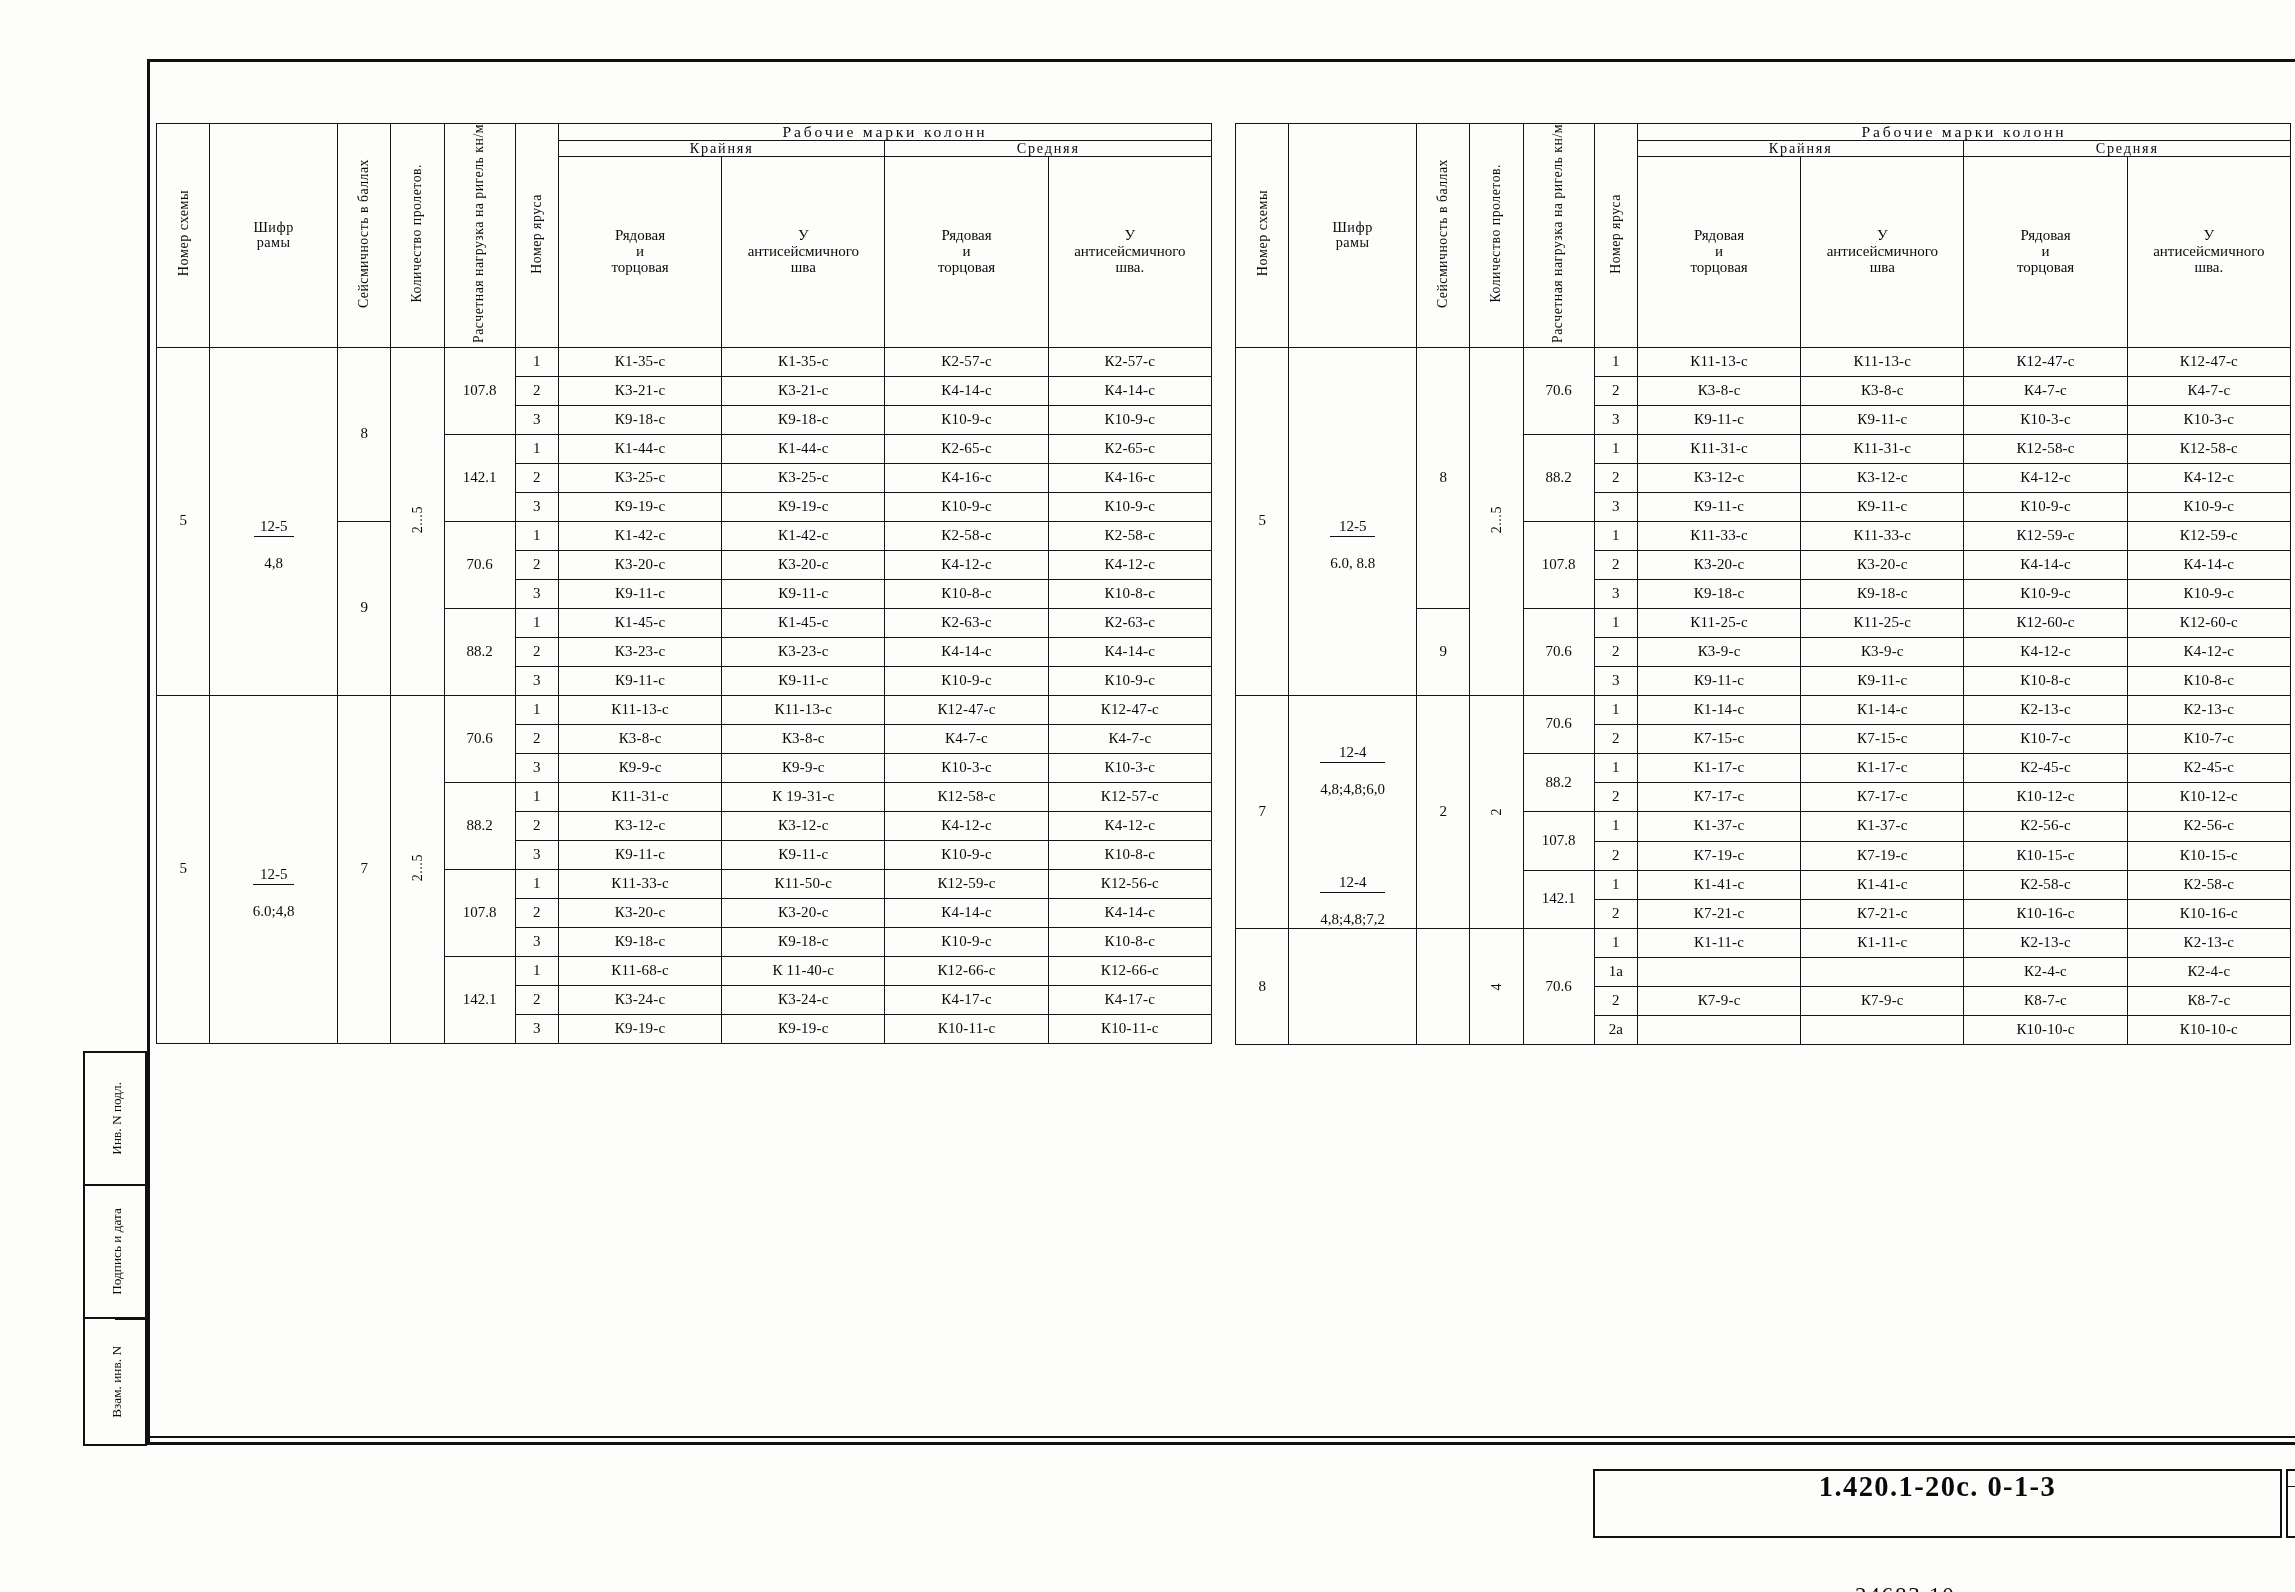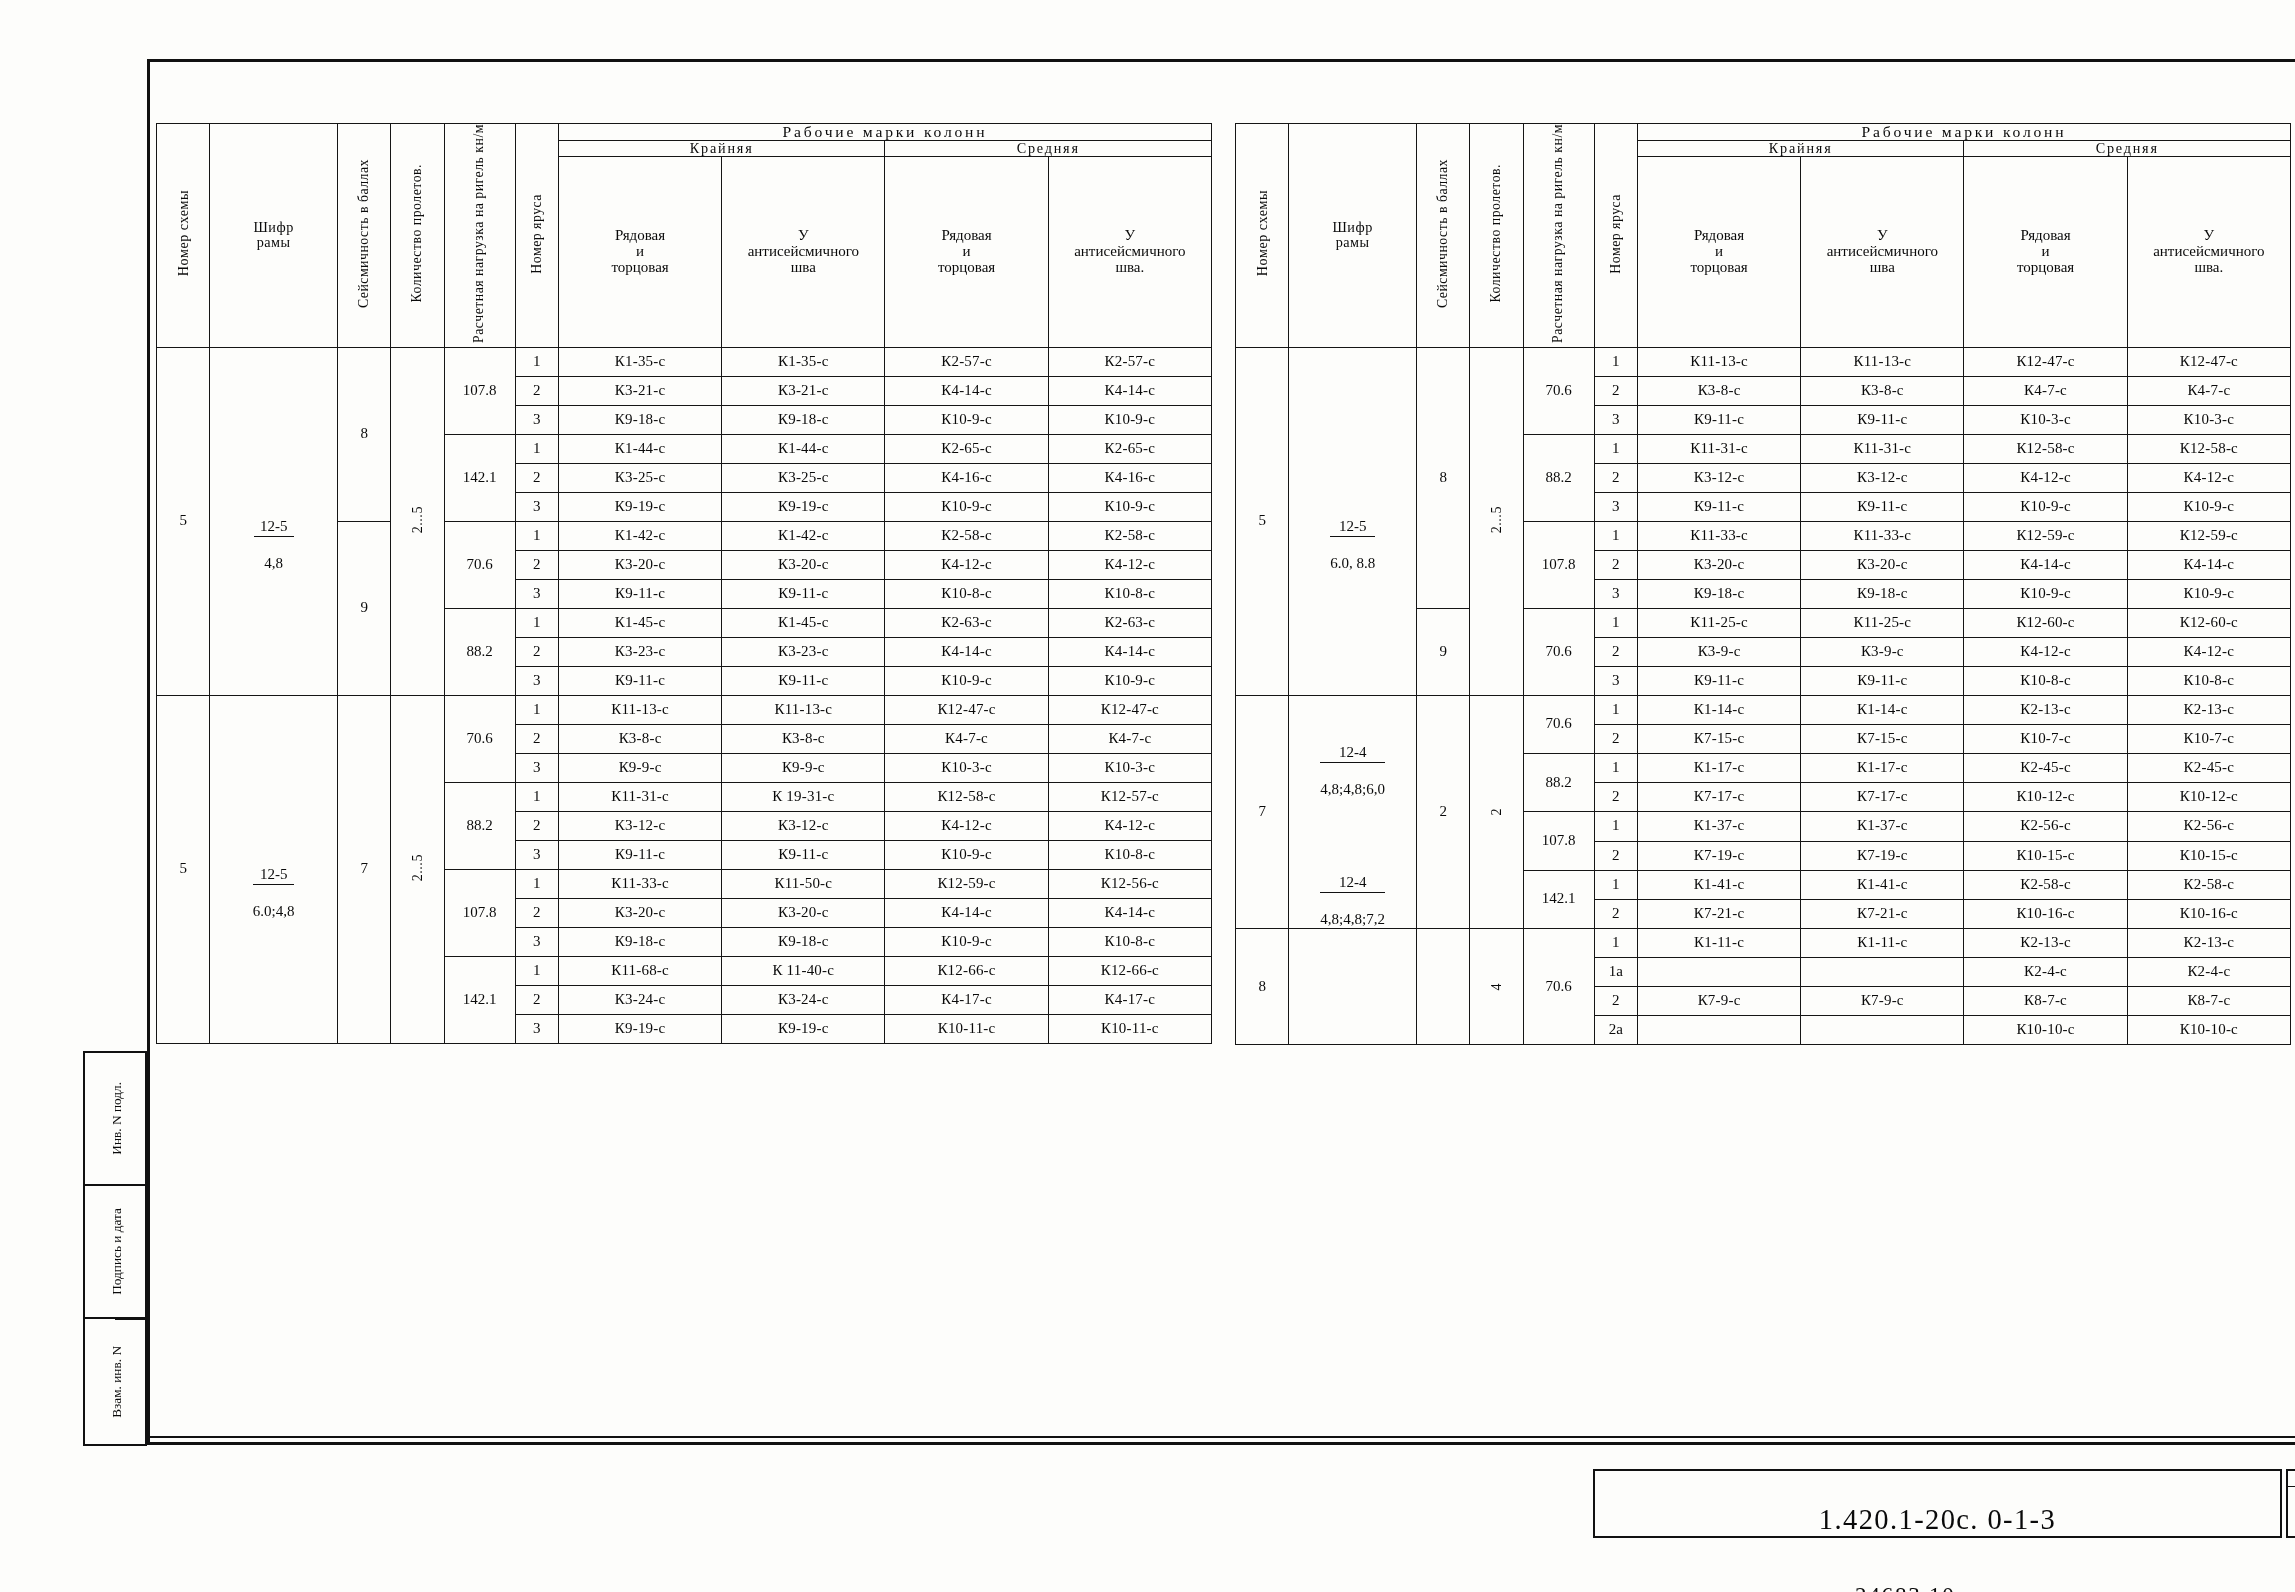--- a/index.html
+++ b/index.html
@@ -10,21 +10,21 @@
   .frame-outer{position:absolute;left:147px;top:59px;width:2199px;height:1386px;border:3.2px solid #111;box-sizing:border-box;}
   .frame-inner-bottom{position:absolute;left:147px;top:1436px;width:2199px;height:0;border-top:2.8px solid #111;}
 
   
   .stamp-col{position:absolute;left:83px;top:1051px;width:64px;height:395px;border:2.3px solid #111;box-sizing:border-box;}
   .stamp-cell{position:absolute;left:0;width:64px;border-bottom:2.3px solid #111;box-sizing:border-box;}
   .vtext{writing-mode:vertical-rl;transform:rotate(180deg);white-space:nowrap;}
 
   
   .titleblock{position:absolute;left:1593px;top:1469px;width:689px;height:69px;border:2.8px solid #111;box-sizing:border-box;
-              display:flex;align-items:flex-end;justify-content:center;}
+              display:flex;align-items:flex-start;justify-content:center;font-weight:bold;}
   .titleblock .code{font-size:28.5px;letter-spacing:1.4px;font-family:"Liberation Serif",serif;}
   .sheetbox{position:absolute;left:2286px;top:1469px;width:60px;height:69px;border:2.8px solid #111;box-sizing:border-box;}
   .sheetbox .lbl{font-size:12px;text-align:center;border-bottom:1.8px solid #111;line-height:1.1;padding:0.9px 0;}
   .sheetbox .num{font-size:24px;text-align:center;padding-top:3.7px;}
   .bottomcode{position:absolute;left:1855px;top:1547px;font-size:23px;letter-spacing:1.8px;margin-top:36px;}
 
   
   .tbl{position:absolute;border-collapse:collapse;table-layout:fixed;}
   .tbl td,.tbl th{border:1.4px solid #151515;text-align:center;vertical-align:middle;padding:0;
                   font-size:15px;font-weight:400;line-height:1.05;font-family:"Liberation Serif",serif;}

